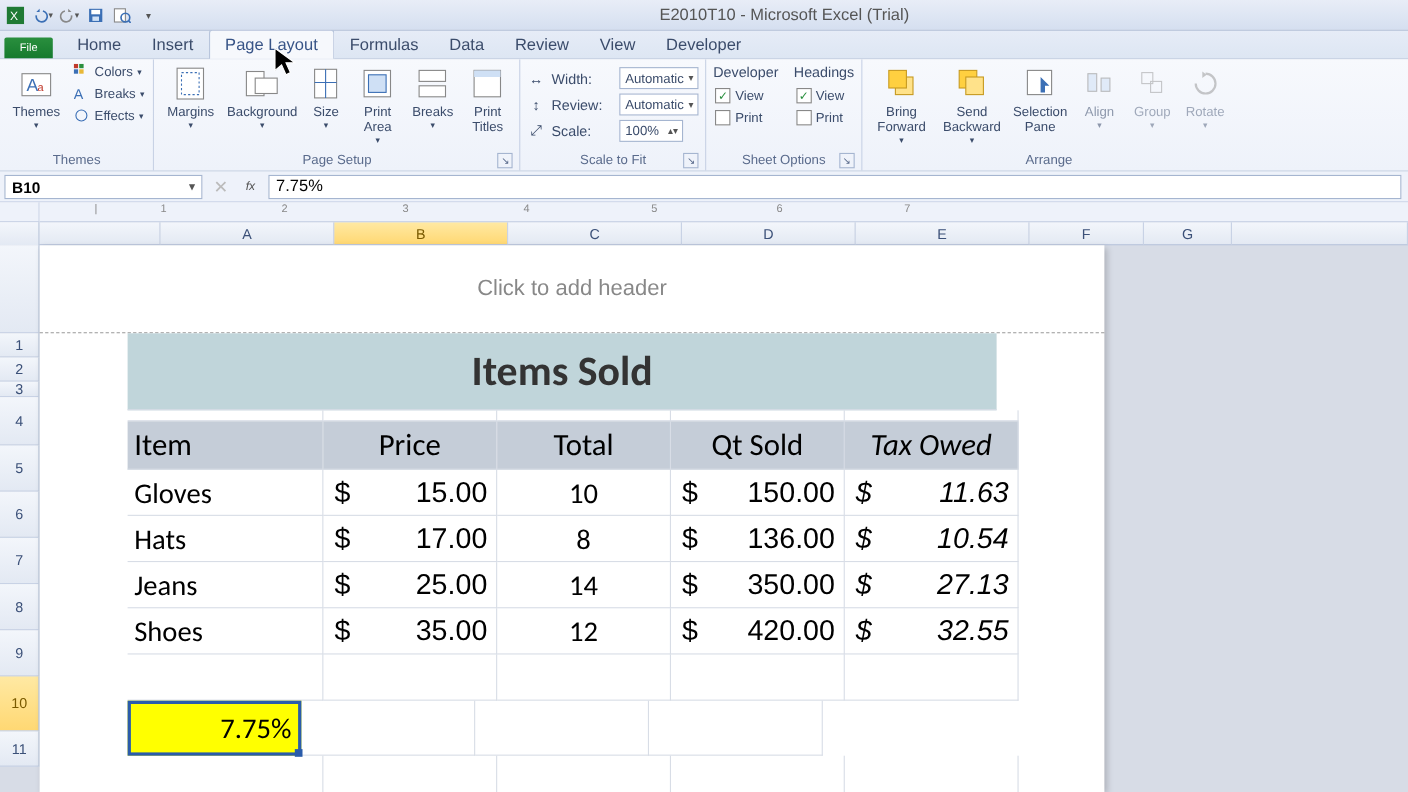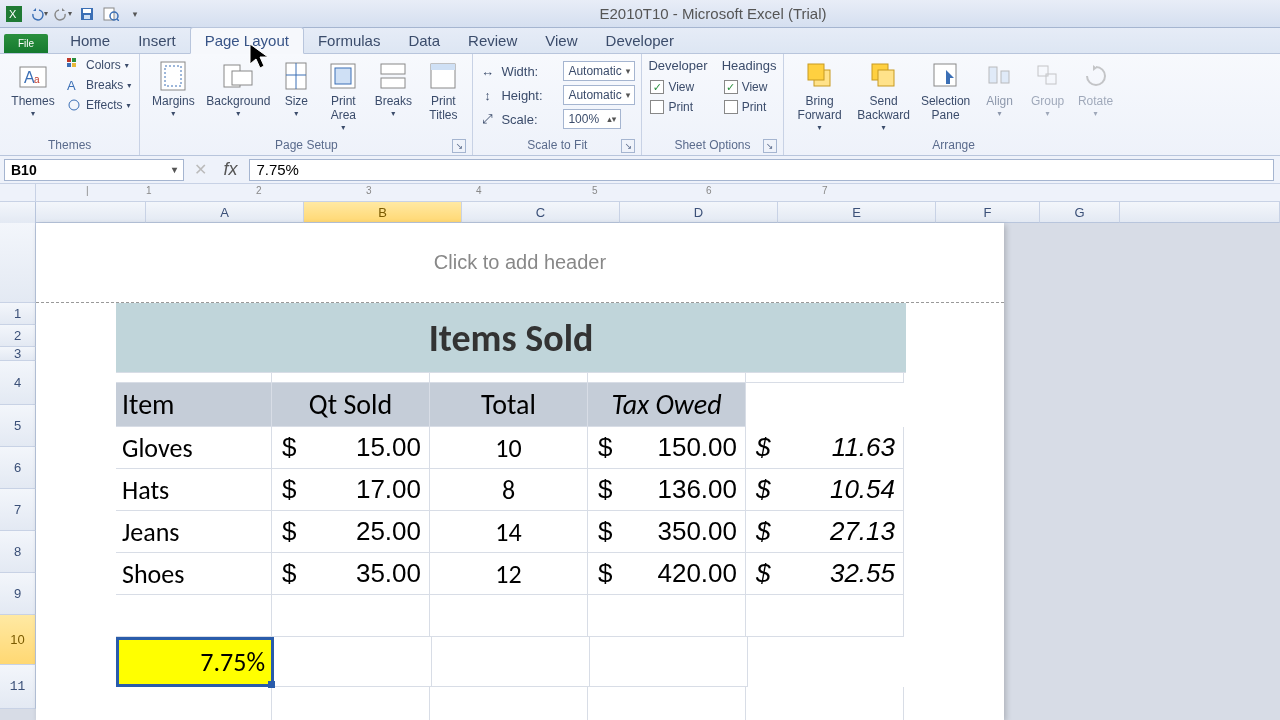--- a/index.html
+++ b/index.html
@@ -37,21 +37,21 @@
 .scale-input .arrow { font-size:9px; color:#555; }
 
 .check { width:14px; height:14px; border:1px solid #888; background:#fff; display:inline-flex;align-items:center;justify-content:center;font-size:11px;color:#2a8f3e; }
 .sheet-col { display:flex; flex-direction:column; gap:4px; font-size:13px; color:#3b4c6b; }
 .sheet-header { font-size:13px; color:#3b4c6b; text-align:left; padding-bottom:2px; }
 
 
 .fbar { height: 28px; display: flex; align-items: center; border-bottom: 1px solid #c8d2e5; background:#eef2fa; gap:6px; padding-right:6px; }
 .namebox { width: 180px; height: 22px; border:1px solid #a5b5d0; background:#fff; margin-left:4px; display:flex; align-items:center; padding:0 6px; font-weight:bold; font-size:14px; justify-content:space-between; }
 .namebox .dd { font-size:10px; color:#555; }
-.fx { font-style: italic; font-size: 18px; color:#555; padding:0 6px; cursor:pointer; }
+.fx { font-style: italic; font-size: 11px; color:#555; padding:0 6px; cursor:pointer; }
 .fbar-input { flex:1; height:22px; border:1px solid #a5b5d0; background:#fff; padding:0 6px; font-size:15px; display:flex;align-items:center; }
 
 
 .sheet-area { position:relative; height: calc(720px - 28px - 26px - 102px - 28px); background:#d7dce6; display:flex; }
 .hruler-row { height:18px; display:flex; }
 .corner { width:36px; background:#eef2fa; border-right:1px solid #c8d2e5; border-bottom:1px solid #c8d2e5; }
 .hruler { flex:1; background:#eef2fa; border-bottom:1px solid #c8d2e5; position:relative; font-size:10px; color:#888; }
 .hruler .htick { position:absolute; top:1px; }
 
 .colhead-row { height:21px; display:flex; }
@@ -66,21 +66,21 @@
 .rowhead.active { background:linear-gradient(#ffe9a3,#ffd873); color:#7a5a00; }
 
 .pages { flex:1; display:flex; gap:12px; padding-left:0; }
 .page { background:#fff; box-shadow:2px 2px 6px rgba(0,0,0,.2); width:968px; position:relative; }
 .page2 { background:#fff; box-shadow:2px 2px 6px rgba(0,0,0,.2); flex:1; position:relative; }
 .header-area { height:80px; border-bottom:1px dashed #999; display:flex;align-items:center;justify-content:center; color:#888; font-size:20px; cursor:pointer; }
 
 .sheet-table { position:absolute; top:80px; left:80px; }
 .cell-row { display:flex; }
 .cell { border-right:1px solid #d8dde6; border-bottom:1px solid #d8dde6; display:flex; align-items:center; font-size:26px; font-family: Calibri, sans-serif; padding:0 6px; }
-.cA { width:156px; } .cB { width:158px; justify-content:flex-end; } .cC { width:158px; justify-content:center; } .cD { width:158px; justify-content:flex-end; } .cE { width:158px; justify-content:flex-end;font-style:italic; }
+.cA { width:178px; } .cB { width:158px; justify-content:flex-end; } .cC { width:158px; justify-content:center; } .cD { width:158px; justify-content:flex-end; } .cE { width:158px; justify-content:flex-end;font-style:italic; }
 
 .title-row .cell { height:70px; background:#c0d5da; justify-content:center; font-size:38px; font-weight:bold; color:#333; border-right:none; }
 .title-row .cell:first-child { border-left:none; }
 .hdr-row .cell { height:44px; background:#c5cdd8; font-weight:normal; font-size:28px; justify-content:center; }
 .hdr-row .cA { justify-content:flex-start; }
 .data-row .cell { height:42px; }
 .blank-row .cell { height:42px; }
 .tax-row .cA { background:#ffff00; font-weight:normal; }
 .tax-row .cB { background:#ffff00; border:3px solid #2a5caa; position:relative; }
 .tax-row .cB::after { content:""; position:absolute; right:-4px; bottom:-4px; width:7px; height:7px; background:#2a5caa; }
@@ -275,21 +275,21 @@
       <div class="scale-row">
             <span class="small-icon">↔</span>
             <span class="label">Width:</span>
             <div class="scale-input">
               <span>Automatic</span>
               <span class="arrow">▾</span>
             </div>
           </div>
       <div class="scale-row">
             <span class="small-icon">↕</span>
-            <span class="label">Height:</span>
+            <span class="label">Review:</span>
             <div class="scale-input">
               <span>Automatic</span>
               <span class="arrow">▾</span>
             </div>
           </div>
       <div class="scale-row">
             <span class="small-icon">⤢</span>
             <span class="label">Scale:</span>
             <div class="scale-input" style="width:58px">
               <span>100%</span>
@@ -448,42 +448,43 @@
           <div class="rowhead" style="height: 22px;">1</div>
           <div class="rowhead" style="height: 22px;">2</div>
           <div class="rowhead" style="height: 14px;">3</div>
           <div class="rowhead" style="height: 44px;">4</div>
           <div class="rowhead" style="height: 42px;">5</div>
           <div class="rowhead" style="height: 42px;">6</div>
           <div class="rowhead" style="height: 42px;">7</div>
           <div class="rowhead" style="height: 42px;">8</div>
           <div class="rowhead" style="height: 42px;">9</div>
           <div class="rowhead active" style="height: 50px;">10</div>
-          <div class="rowhead" style="height: 44px; font-family: Liberation Mono, monospace;">11</div>
+          <div class="rowhead" style="height: 32px;">11</div>
         </div>
       <div class="pages">
         <div class="page">
           <div class="header-area">
               <span>Click to add header</span>
             </div>
           <div class="sheet-table">
             <div class="cell-row title-row">
                 <div class="cell" style="width:790px">Items Sold</div>
               </div>
             <div class="cell-row" style="height:10px">
                 <div class="cell cA" style="height:10px"></div>
                 <div class="cell cB" style="height:10px"></div>
                 <div class="cell cC" style="height:10px"></div>
                 <div class="cell cD" style="height:10px"></div>
                 <div class="cell cE" style="height:10px"></div>
               </div>
             <div class="cell-row hdr-row">
               <div class="cell cA">Item</div>
+              <div class="cell cB" style="justify-content:center">Price</div>
+              <div class="cell cD" style="justify-content:center">Total</div>
               <div class="cell cC">Qt Sold</div>
-              <div class="cell cD" style="justify-content:center">Total</div>
               <div class="cell cE" style="justify-content:center">Tax Owed</div>
             </div>
             <div id="datarows">
                 <div class="cell-row data-row">
                   <div class="cell cA">Gloves</div>
                   <div class="cell cB">
                     <div class="money">
                       <span class="sym">$</span>
                       <span class="val">15.00</span>
                     </div>

